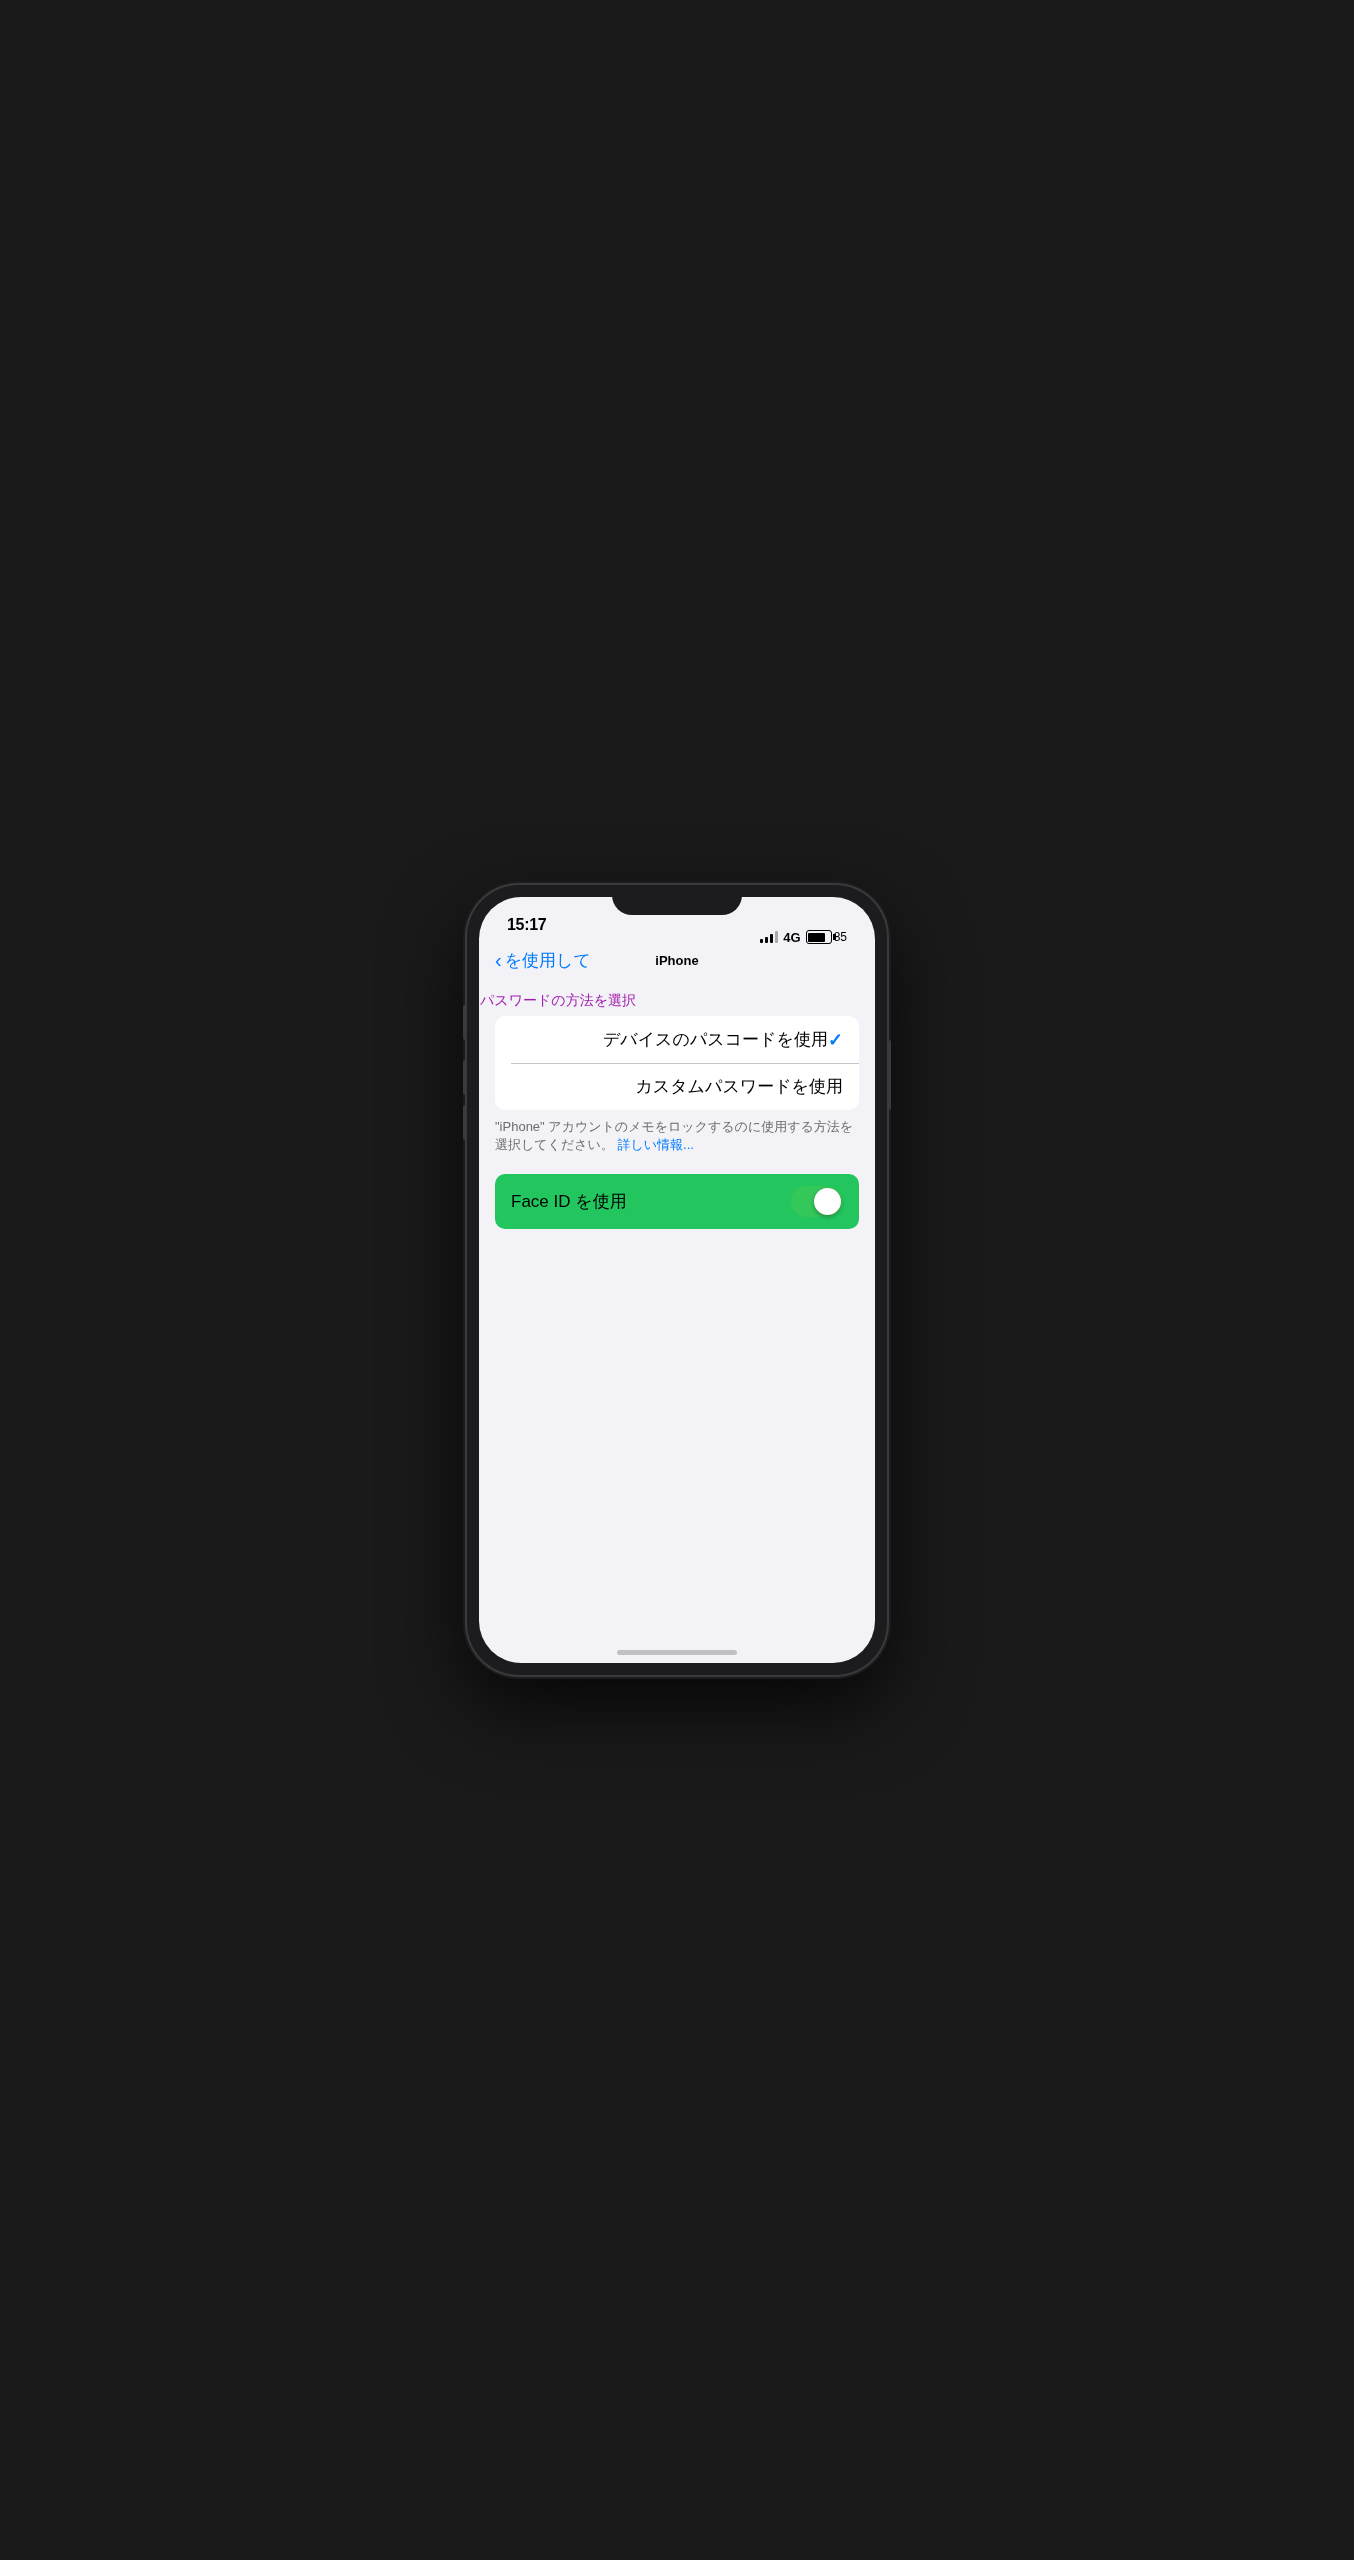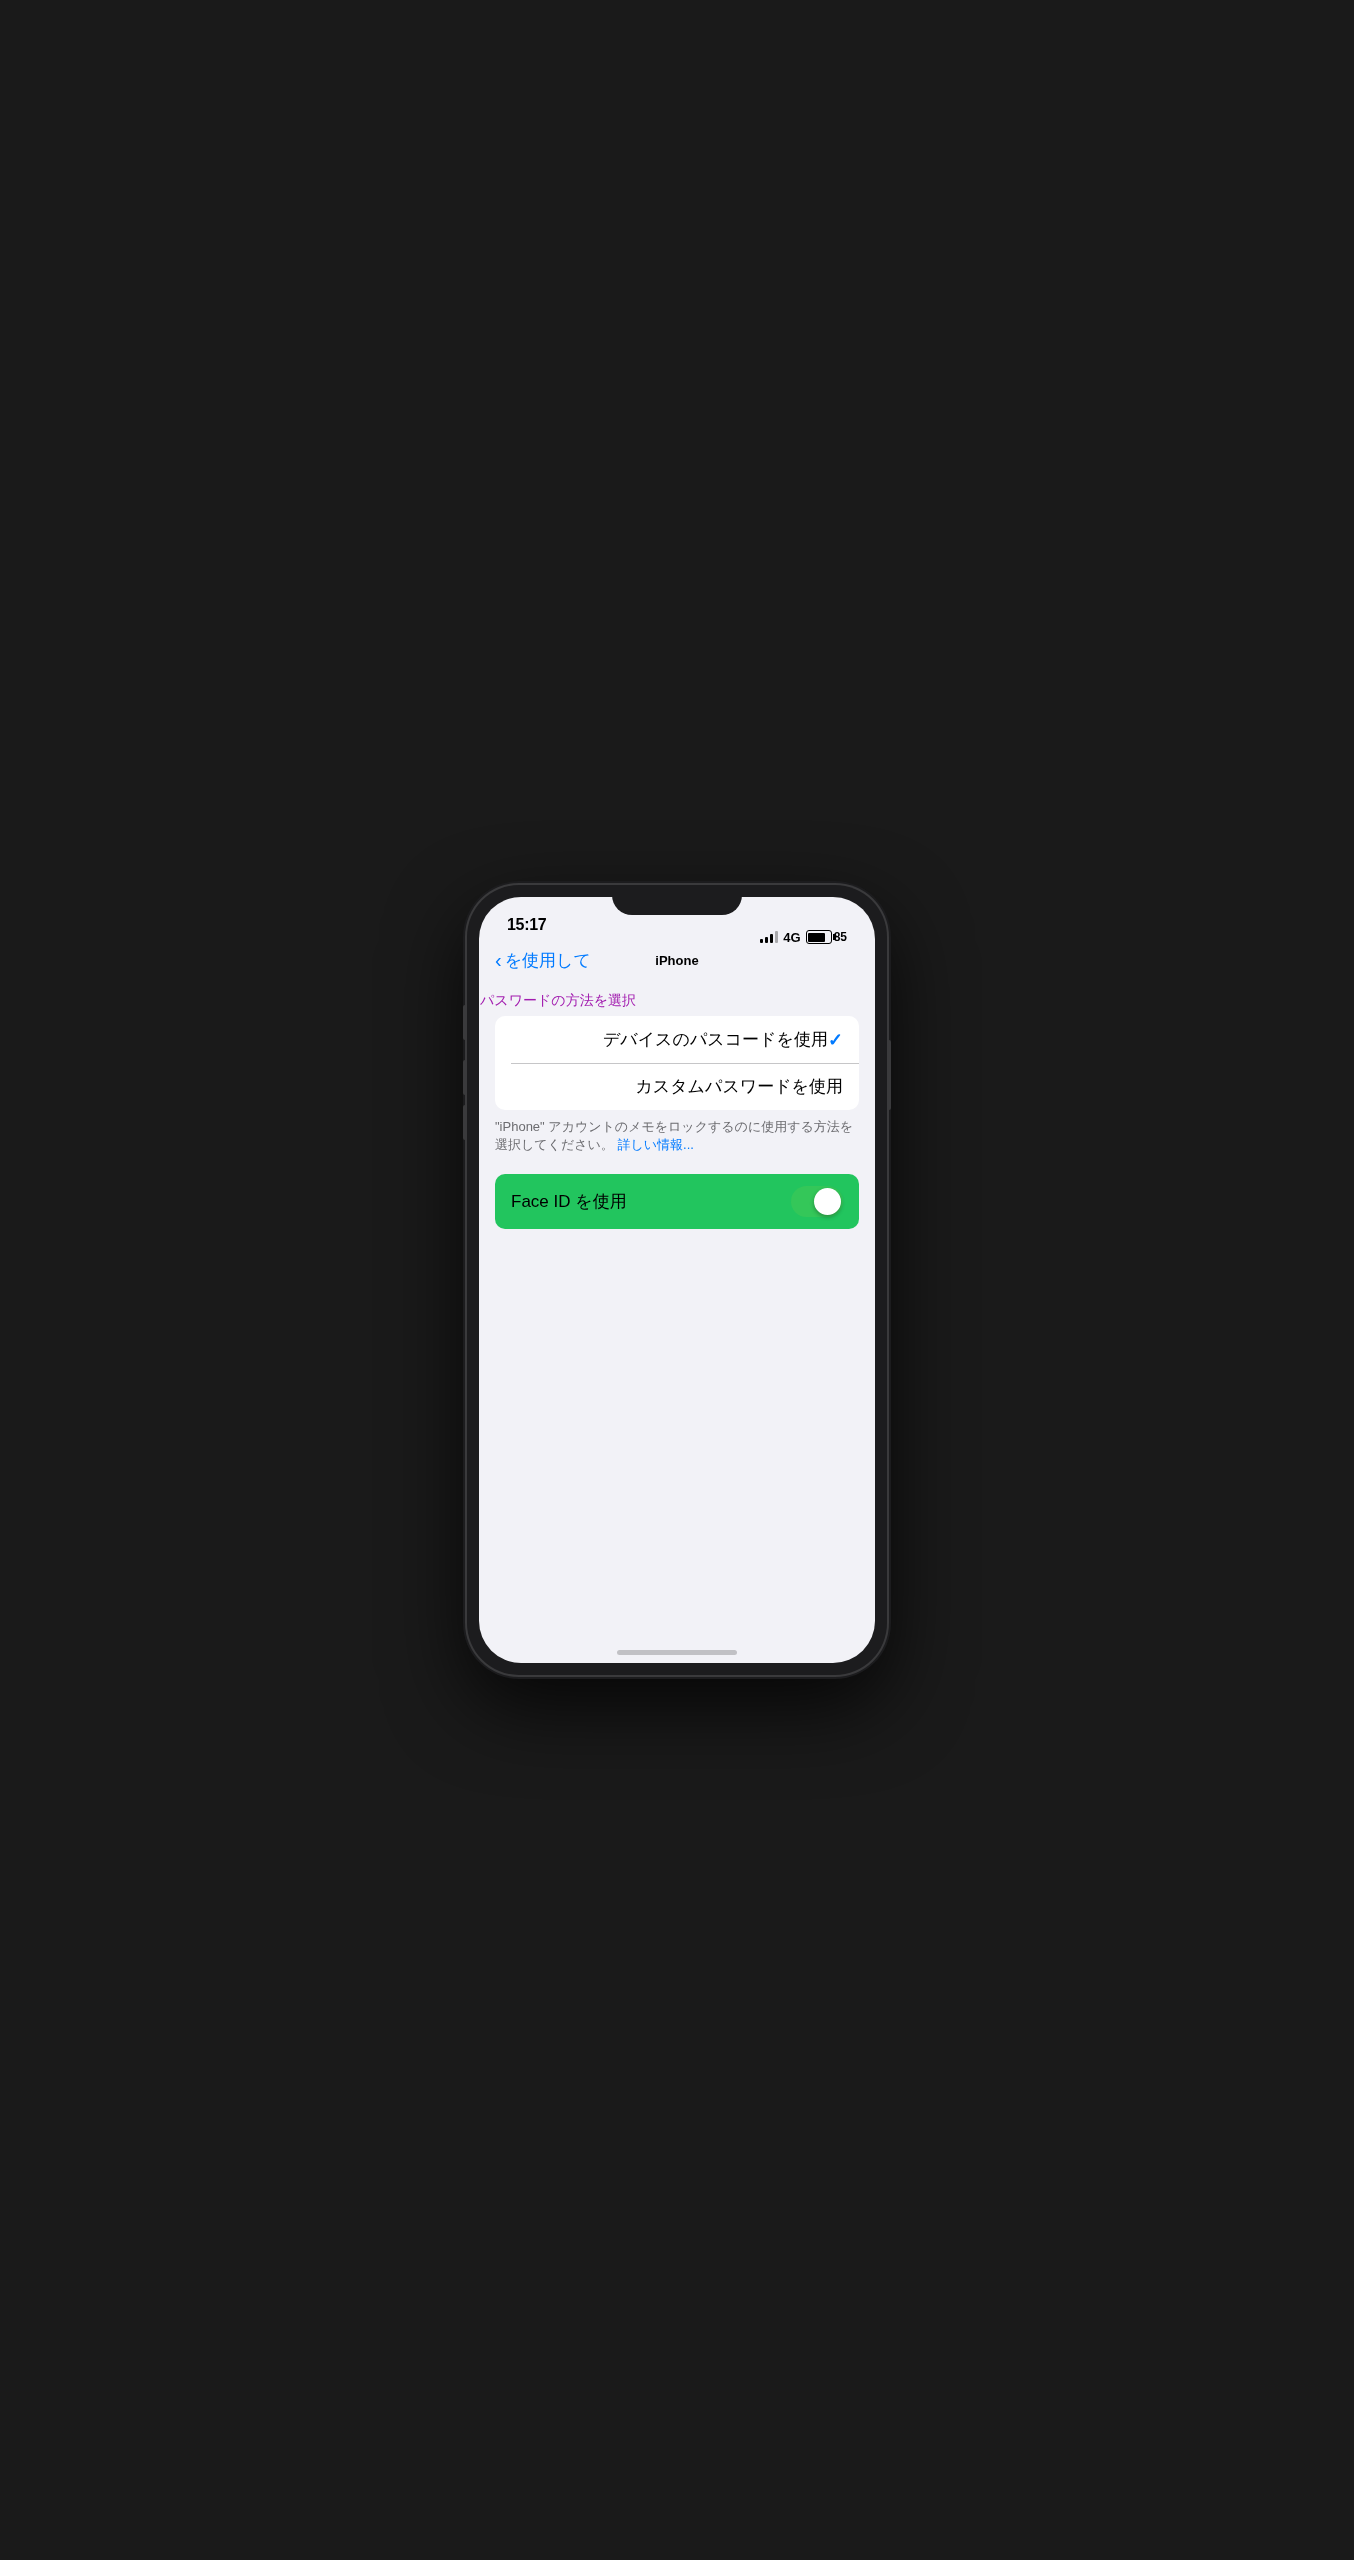--- a/index.html
+++ b/index.html
@@ -153,21 +153,21 @@
 
     .battery-fill {
       background: #000;
       height: 100%;
       border-radius: 1px;
       width: 80%;
     }
 
     .battery-percent {
       font-size: 12px;
-      font-weight: 700;
+      font-weight: 400;
       color: #000;
     }
 
     
     .nav-bar {
       display: flex;
       align-items: center;
       padding: 8px 16px 12px;
       position: relative;
     }

